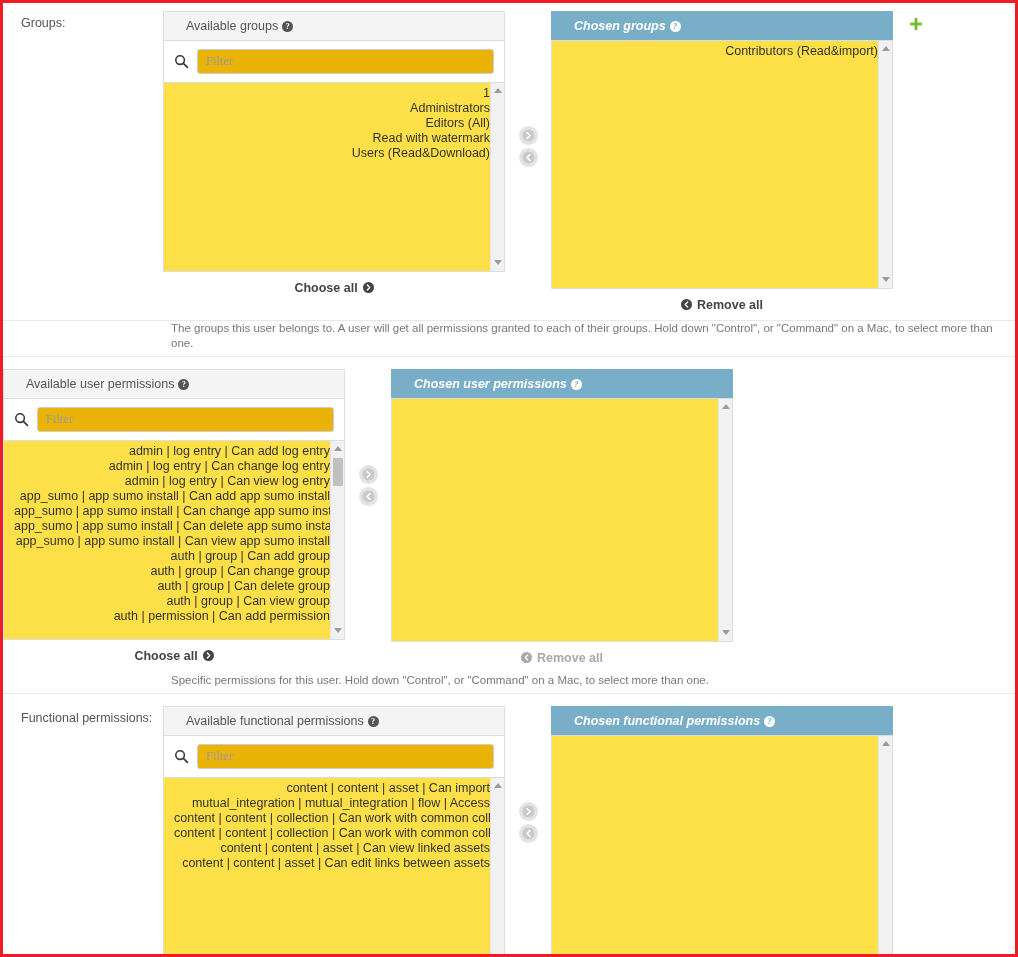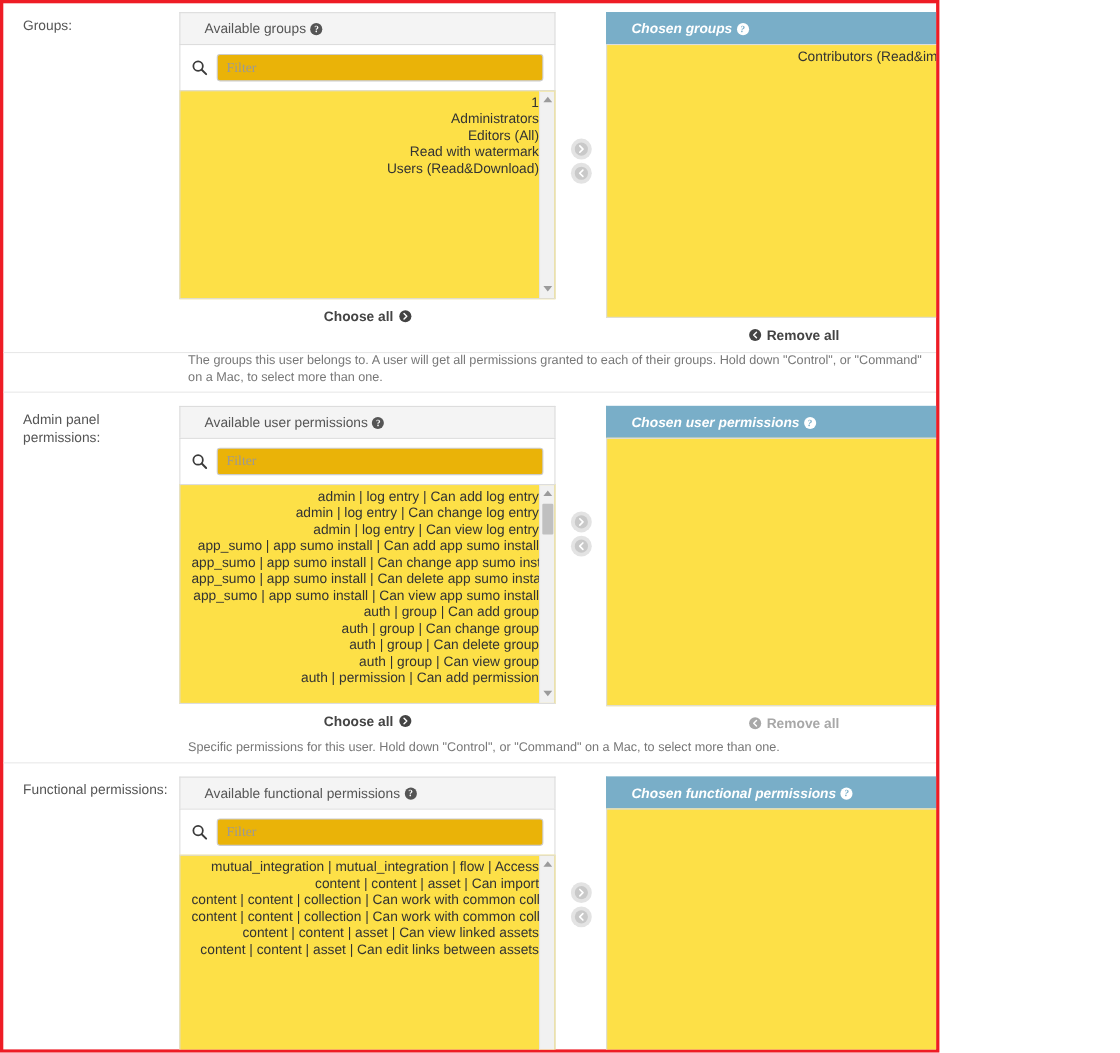--- a/index.html
+++ b/index.html
@@ -8,21 +8,21 @@
     background: #ffffff;
   }
   body {
     width: 1018px; height: 957px;
     font-family: "Liberation Sans", sans-serif;
     color: #333;
     overflow: hidden;
   }
   #page {
     position: relative;
-    width: 854px; height: 957px;
+    width: 1018px; height: 957px;
     border: 3px solid #ee1c25;
     background: #fff;
     overflow: hidden;
   }
 
   .section {
     position: relative;
     display: flex;
     align-items: flex-start;
     padding: 8px 0 8px 0;
@@ -337,21 +337,20 @@
 
     </div>
   </div>
   <div class="help-wrap" style="border-bottom:1px solid #e8e8e8; margin-top:-9px; padding-bottom:2px;">
     <div class="inner">
       <div class="help-text">The groups this user belongs to. A user will get all permissions granted to each of their groups. Hold down "Control", or "Command" on a Mac, to select more than one.</div>
     </div>
   </div>
 
   <div class="section" style="border-bottom:none; padding-top:12px;">
-    <div class="row-label">Admin panel permissions:</div>
     <div class="widget">
 
       <div class="selector">
         <div class="selector-title">
           <span>Available user permissions</span><span class="help-dot">?</span>
         </div>
         <div class="filter-bar">
           <svg class="mag" viewBox="0 0 16 16">
             <circle cx="6.5" cy="6.5" r="4.6" fill="none" stroke="#3b3b3b" stroke-width="1.7"></circle>
             <line x1="10" y1="10" x2="14.3" y2="14.3" stroke="#3b3b3b" stroke-width="1.9" stroke-linecap="round"></line>
@@ -446,22 +445,22 @@
         </div>
         <div class="filter-bar">
           <svg class="mag" viewBox="0 0 16 16">
             <circle cx="6.5" cy="6.5" r="4.6" fill="none" stroke="#3b3b3b" stroke-width="1.7"></circle>
             <line x1="10" y1="10" x2="14.3" y2="14.3" stroke="#3b3b3b" stroke-width="1.9" stroke-linecap="round"></line>
           </svg>
           <input class="filter-input" type="text" placeholder="Filter" style="">
         </div>
         <div class="listbox h-func">
           <div class="list-items">
+            <div class="opt">content | content | asset | Can import</div>
             <div class="opt">mutual_integration | mutual_integration | flow | Access</div>
-            <div class="opt">content | content | asset | Can import</div>
             <div class="opt">content | content | collection | Can work with common collections</div>
             <div class="opt">content | content | collection | Can work with common collections</div>
             <div class="opt">content | content | asset | Can view linked assets</div>
             <div class="opt">content | content | asset | Can edit links between assets</div>
           </div>
           <div class="sbar">
             <div class="arrow up">
                 <div class="tri up"></div>
               </div>
 

